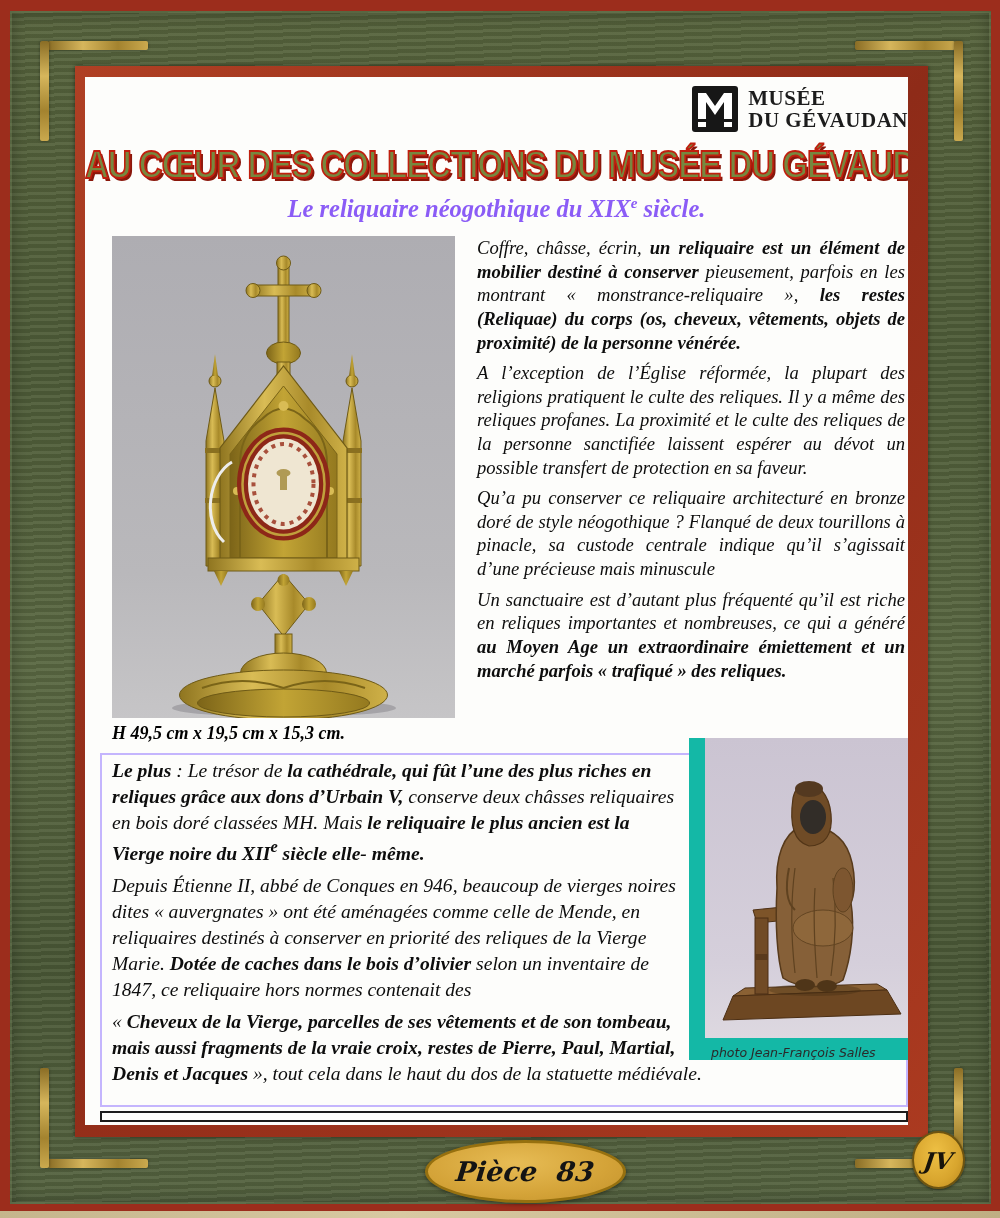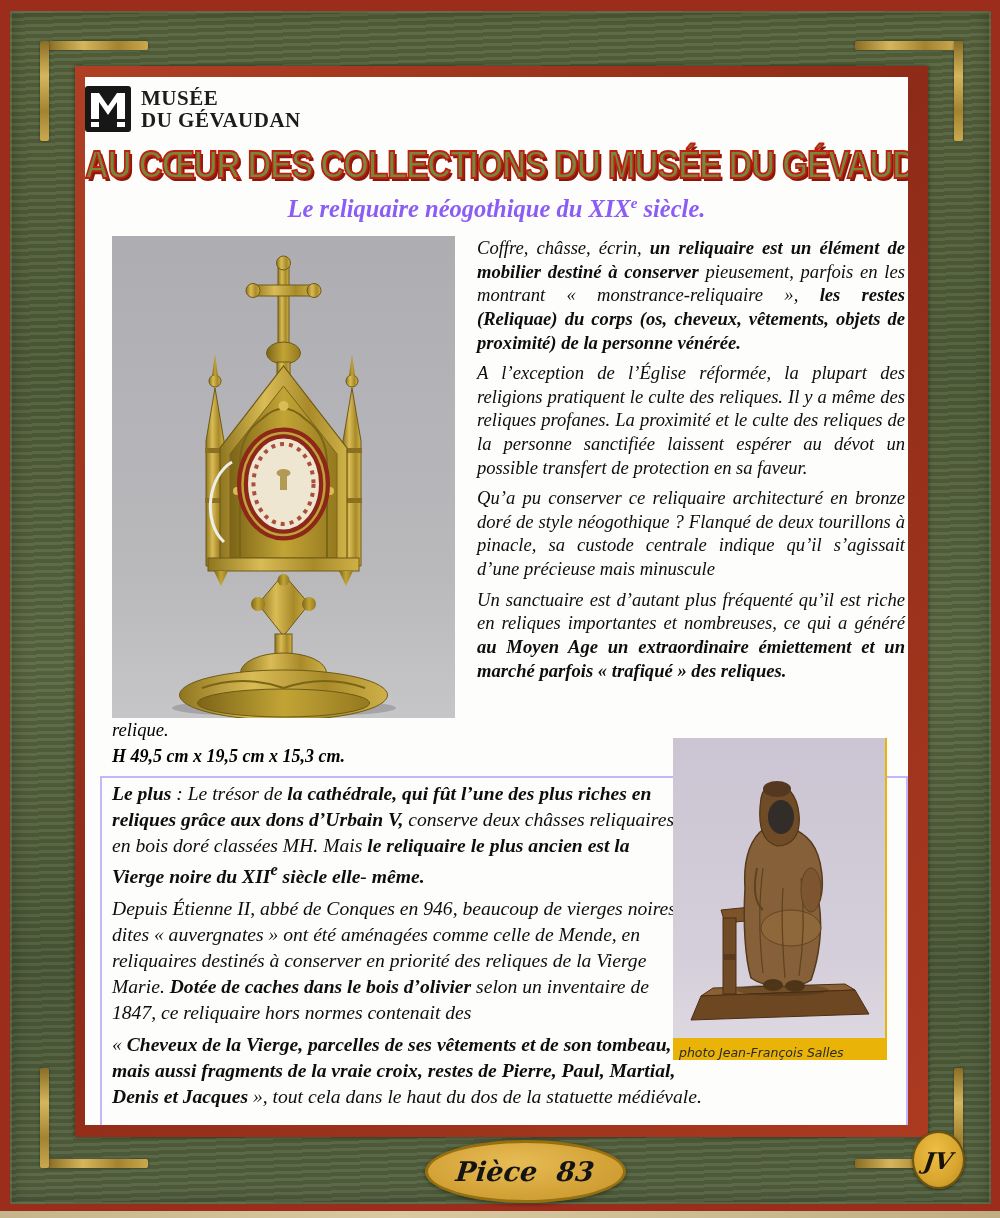--- a/index.html
+++ b/index.html
@@ -24,21 +24,21 @@
     background:linear-gradient(135deg,#b04024,#8e2b18 45%,#ab3a20);
     box-shadow: 0 0 4px rgba(0,0,0,.5);
   }
   .content {
     position:absolute; left:85px; top:77px; width:823px; height:1048px;
     background:#fdfdfb; overflow:hidden;
   }
   .bottom-strip { position:absolute; left:0; right:0; bottom:0; height:7px; background:linear-gradient(90deg,#c5b58c,#d8c9a2 40%,#bfae83); }
 
   
-  .logo-row { display:flex; justify-content:flex-start; align-items:center; gap:10px; margin-top:9px; }
+  .logo-row { display:flex; justify-content:flex-end; align-items:center; gap:10px; margin-top:9px; }
   .logo-text { font-family:"Liberation Serif", serif; font-weight:700; color:#1c1c1c; font-size:21px; line-height:1.05; letter-spacing:.5px; }
   .main-title {
     text-align:center; margin-top:11px;
     font-family:"Liberation Sans", sans-serif; font-weight:800;
     font-size:33px; letter-spacing:-1px; white-space:nowrap;
     color:#76883f;
     -webkit-text-stroke:1.6px #c01f0e;
     text-shadow:2.5px 2.5px 0 #8a170b;
     transform:scaleY(1.18); transform-origin:center top;
   }
@@ -63,21 +63,21 @@
   .hl-box p { margin:0 0 6px 0; }
   .hl-box p:last-child { margin-bottom:12px; }
   .statue-spacer { float:right; width:212px; height:278px; }
   .foot-box {
     margin:4px 0 0 15px; width:808px; box-sizing:border-box;
     border:2px solid #1c1c1c; padding:3px 10px 4px 10px;
     font-size:19.6px; font-style:italic; color:#0d0d0d; white-space:nowrap;
   }
 
   
-  .fig-statue { position:absolute; left:588px; top:661px; width:214px; background:#eab308; }
+  .fig-statue { position:absolute; left:604px; top:661px; width:214px; background:#14b8a6;padding-left:16px; }
   .statue-caption { font-family:"DejaVu Sans", sans-serif; font-style:italic; font-size:12.5px; color:#2a2a2a; margin:3px 0 0 6px; }
 
   
   .badge {
     position:absolute; left:425px; top:1140px; width:195px; height:57px;
     background:radial-gradient(ellipse at 45% 35%, #e7bc55, #d4a338 60%, #c3922c);
     border:3.5px solid #96700f; border-radius:50%;
     display:flex; align-items:center; justify-content:center;
     box-shadow:0 1px 4px rgba(0,0,0,.45);
   }
@@ -211,21 +211,20 @@
       </svg>
 
       <div class="lead-text">
         <p><span>Coffre, châsse, écrin, </span><span class="b">un reliquaire est un élément de mobilier destiné à conserver</span><span> pieusement, parfois en les montrant « monstrance-reliquaire », </span><span class="b">les restes (Reliquae) du corps (os, cheveux, vêtements, objets de proximité) de la personne vénérée.</span></p>
         <p><span>A l’exception de l’Église réformée, la plupart des religions pratiquent le culte des reliques. Il y a même des reliques profanes. La proximité et le culte des reliques de la personne sanctifiée laissent espérer au dévot un possible transfert de protection en sa faveur.</span></p>
         <p><span>Qu’a pu conserver ce reliquaire architecturé en bronze doré de style néogothique ? Flanqué de deux tourillons à pinacle, sa custode centrale indique qu’il s’agissait d’une précieuse mais minuscule</span></p>
         <p><span>Un sanctuaire est d’autant plus fréquenté qu’il est riche en reliques importantes et nombreuses, ce qui a généré </span><span class="b">au Moyen Age un extraordinaire émiettement et un marché parfois « trafiqué » des reliques.</span></p>
       </div>
     </div>
 
-    <div class="continuation">relique.</div>
     <div class="dimensions">H 49,5 cm x 19,5 cm x 15,3 cm.</div>
 
     <div class="hl-box">
       <div class="statue-spacer"></div>
       <p><span class="b">Le plus</span><span> : Le trésor de </span><span class="b">la cathédrale, qui fût l’une des plus riches en reliques grâce aux dons d’Urbain V,</span><span> conserve deux châsses reliquaires en bois doré classées MH. Mais </span><span class="b">le reliquaire le plus ancien est la Vierge noire du XII</span><sup class="b">e</sup><span class="b"> siècle elle- même.</span></p>
       <p><span>Depuis Étienne II, abbé de Conques en 946, beaucoup de vierges noires dites « auvergnates » ont été aménagées comme celle de Mende, en reliquaires destinés à conserver en priorité des reliques de la Vierge Marie. </span><span class="b">Dotée de caches dans le bois d’olivier</span><span> selon un inventaire de 1847, ce reliquaire hors normes contenait des</span></p>
       <p><span>« </span><span class="b">Cheveux de la Vierge, parcelles de ses vêtements et de son tombeau, mais aussi fragments de la vraie croix,  restes de Pierre, Paul, Martial, Denis et Jacques</span><span> », tout cela dans le haut du dos de la statuette médiévale.</span></p>
     </div>
 
     <div class="foot-box">

